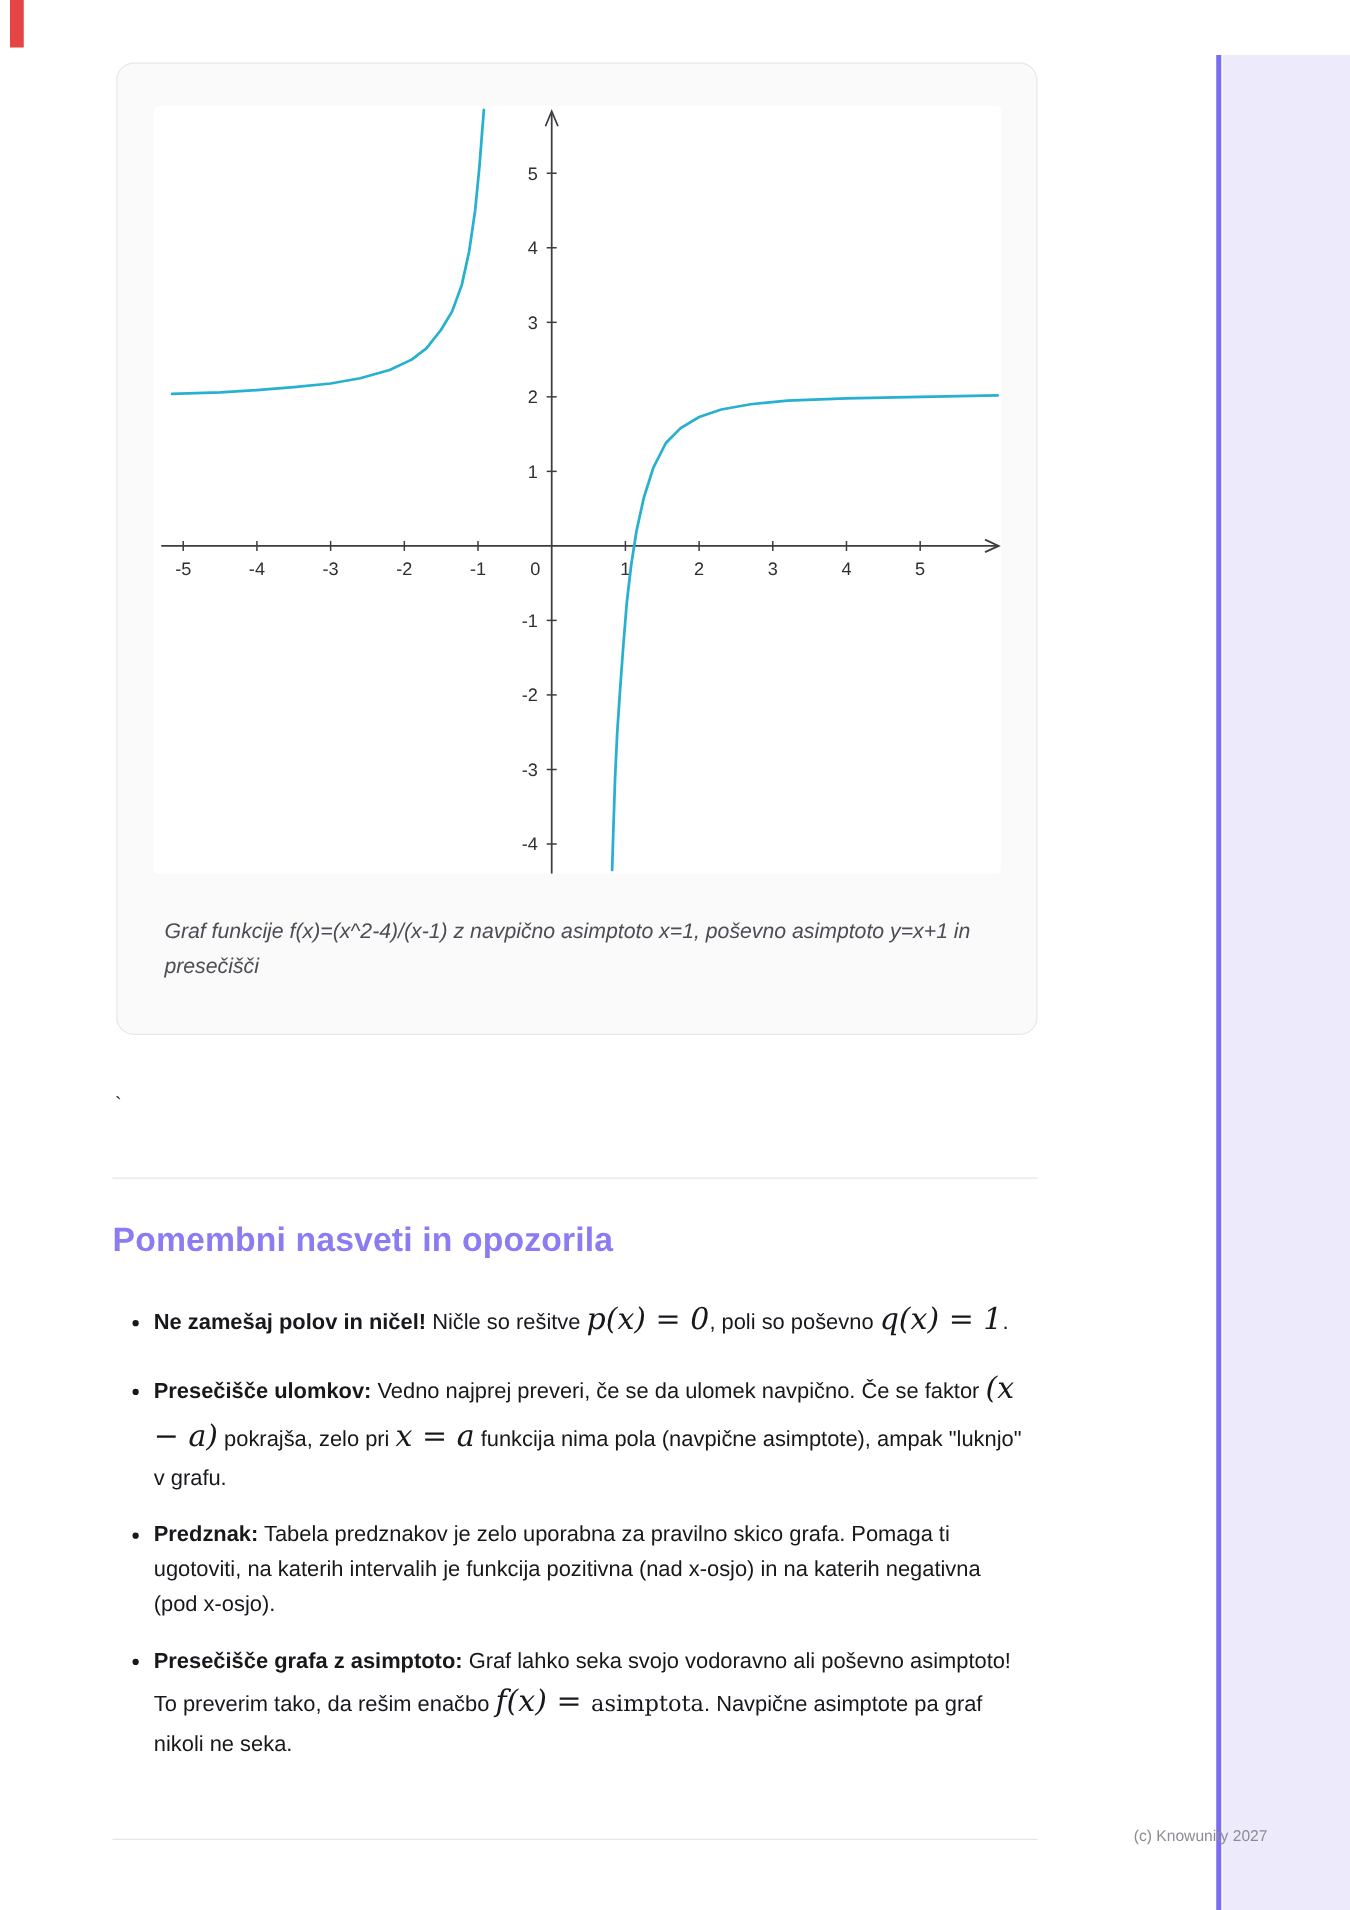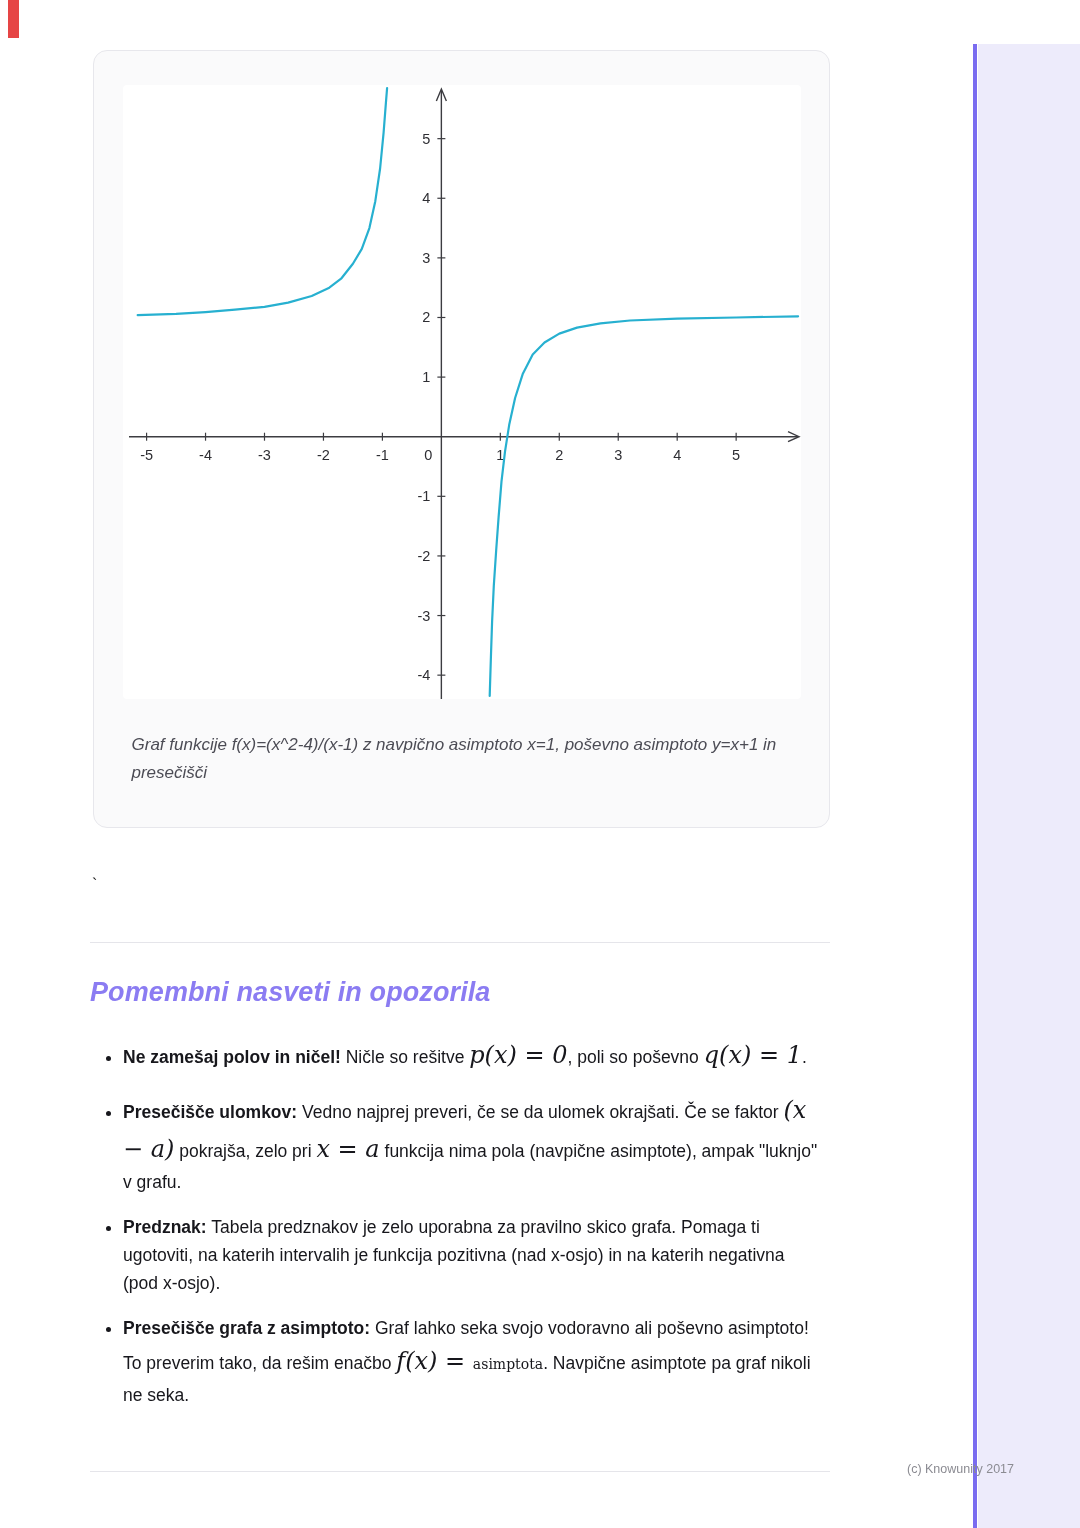--- a/index.html
+++ b/index.html
@@ -28,27 +28,27 @@
   .caption {
     margin:32px auto 0; max-width:660px;
     text-align:left; font-style:italic;
     color:#4c4c55; font-size:17px; line-height:1.65;
   }
 
   .stray { margin-top:48px; margin-left:2px; font-size:16px; color:#222; height:24px; }
   .divider { height:1px; background:#e5e5ea; border:0; margin-top:42px; }
   .divider.bottom { margin-top:62px; }
 
-  .heading { margin-top:34px; font-size:27px; font-weight:700; color:#8b7cf2; letter-spacing:0.1px;font-style:italic; }
+  .heading { margin-top:34px; font-size:27px; font-weight:700; color:#8b7cf2; letter-spacing:0.1px; }
 
   .tips { margin-top:28px; padding-left:33px; list-style:disc; }
   .tips li { font-size:17.5px; line-height:1.6; margin-bottom:17px; max-width:700px; }
   .b { font-weight:700; }
   .math   { font-family:"DejaVu Serif", serif; font-style:italic; font-size:24px; }
-  .mathrm { font-family:"DejaVu Serif", serif; font-size:14px; }
+  .mathrm { font-family:"DejaVu Serif", serif; font-size:18px; }
 
   .footer { position:absolute; right:66px; top:1462px; font-size:12.5px; color:#8b8b92; z-index:5; }
 </style>
 </head>
 <body>
 
 <div class="red-strip" style="background: rgb(230, 69, 69);"></div>
 <div class="side-strip" style="background: rgb(237, 235, 251);"></div>
 <div class="side-line" style="background: rgb(122, 108, 240);"></div>
 
@@ -109,24 +109,24 @@
 
   <div class="stray">`</div>
 
   <div class="divider"></div>
 
   <h2 class="heading" style="color: rgb(139, 124, 242);">Pomembni nasveti in opozorila</h2>
 
   <ul class="tips">
     <li><span class="b">Ne zamešaj polov in ničel!</span><span> Ničle so rešitve </span><span class="math">p(x) = 0</span><span>, poli so poševno </span><span class="math">q(x) = 1</span><span>.</span></li>
 
-    <li><span class="b">Presečišče ulomkov:</span><span> Vedno najprej preveri, če se da ulomek okrajšati. Če se faktor </span><span class="math">(x − a)</span><span> pokrajša, zelo pri </span><span class="math">x = a</span><span> funkcija nima pola (navpične asimptote), ampak "luknjo" v grafu.</span></li>
+    <li><span class="b">Presečišče ulomkov:</span><span> Vedno najprej preveri, če se da ulomek navpično. Če se faktor </span><span class="math">(x − a)</span><span> pokrajša, zelo pri </span><span class="math">x = a</span><span> funkcija nima pola (navpične asimptote), ampak "luknjo" v grafu.</span></li>
 
     <li><span class="b">Predznak:</span><span> Tabela predznakov je zelo uporabna za pravilno skico grafa. Pomaga ti ugotoviti, na katerih intervalih je funkcija pozitivna (nad x-osjo) in na katerih negativna (pod x-osjo).</span></li>
 
     <li><span class="b">Presečišče grafa z asimptoto:</span><span> Graf lahko seka svojo vodoravno ali poševno asimptoto! To preverim tako, da rešim enačbo </span><span class="math">f(x) = </span><span class="mathrm">asimptota</span><span>. Navpične asimptote pa graf nikoli ne seka.</span></li>
   </ul>
 
   <div class="divider bottom"></div>
 
 </div>
 
-<div class="footer">(c) Knowunity 2017</div>
+<div class="footer">(c) Knowunity 2027</div>
 
 </body></html>

